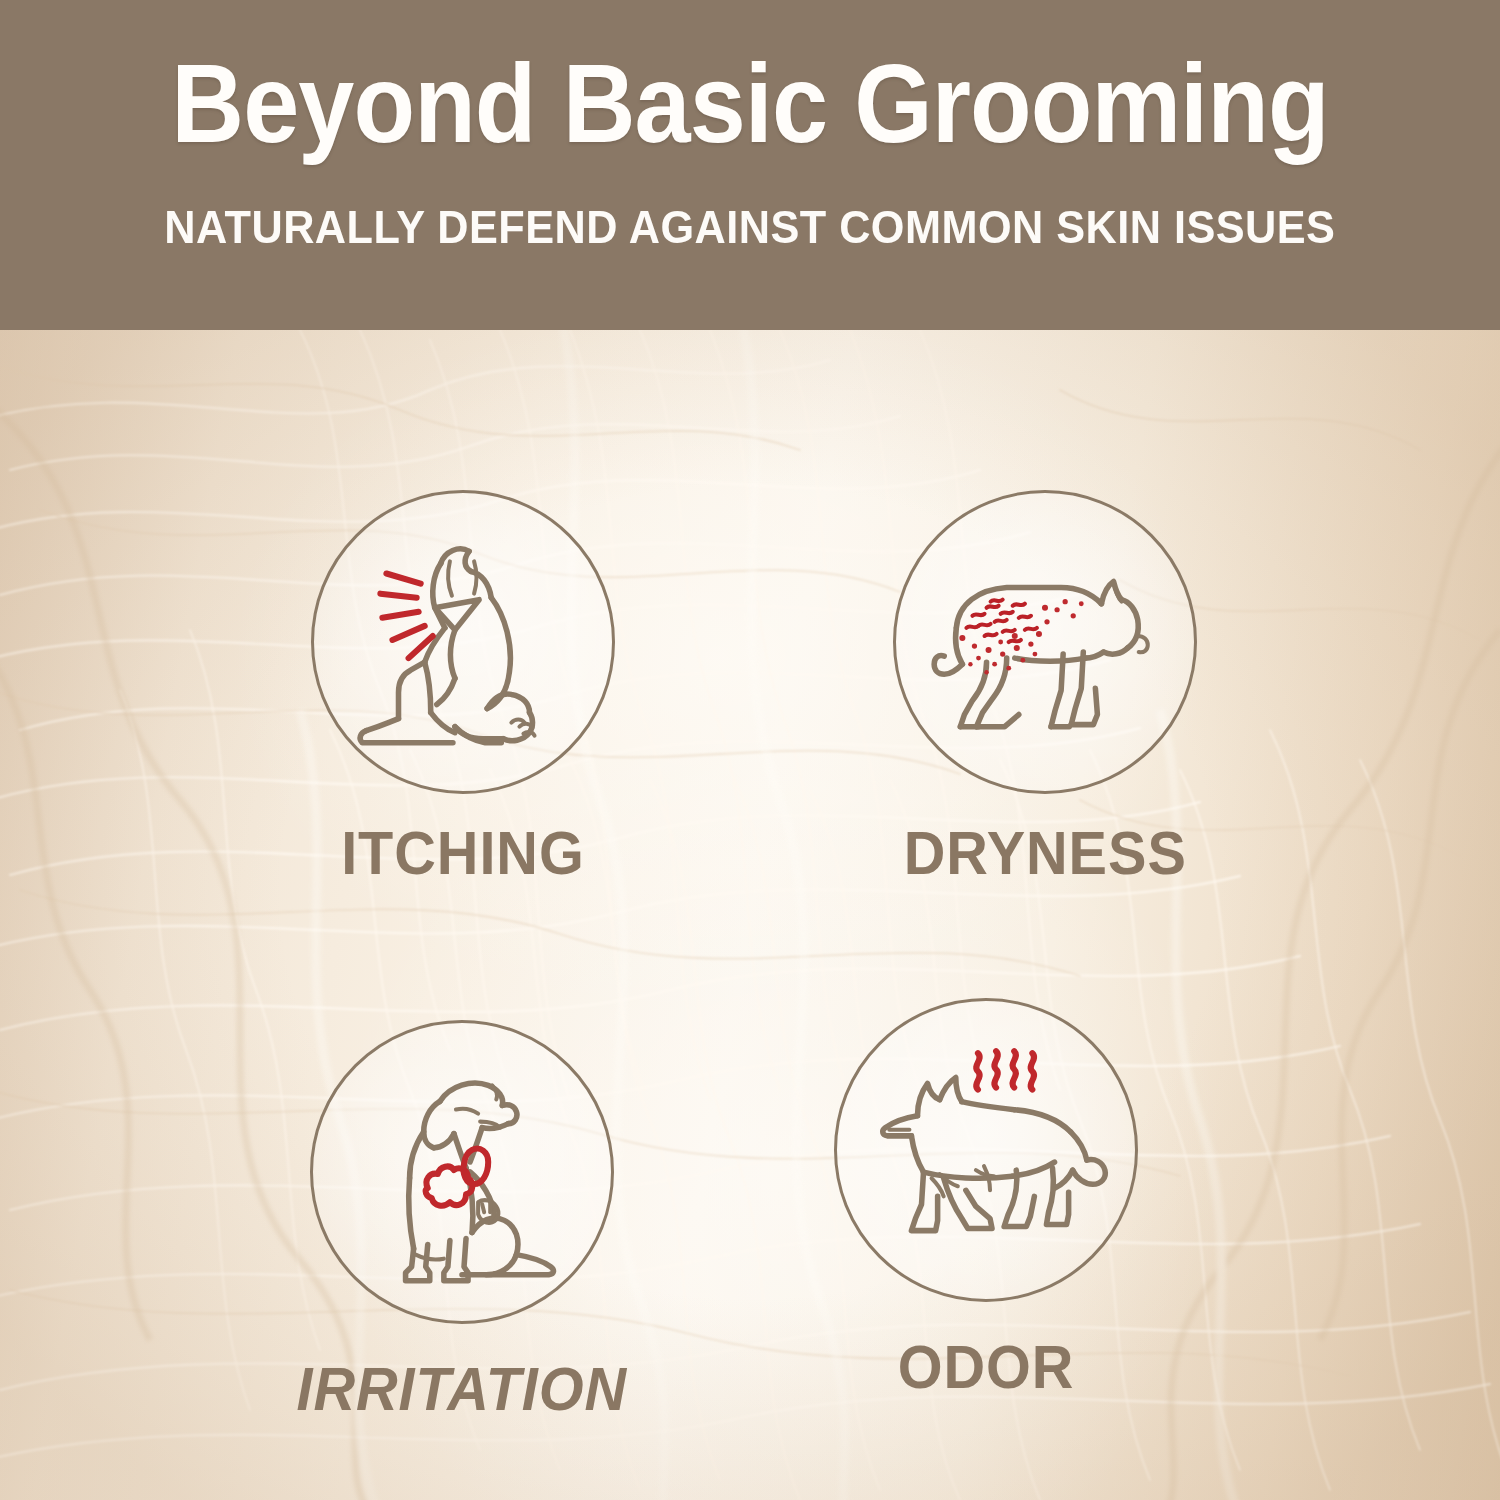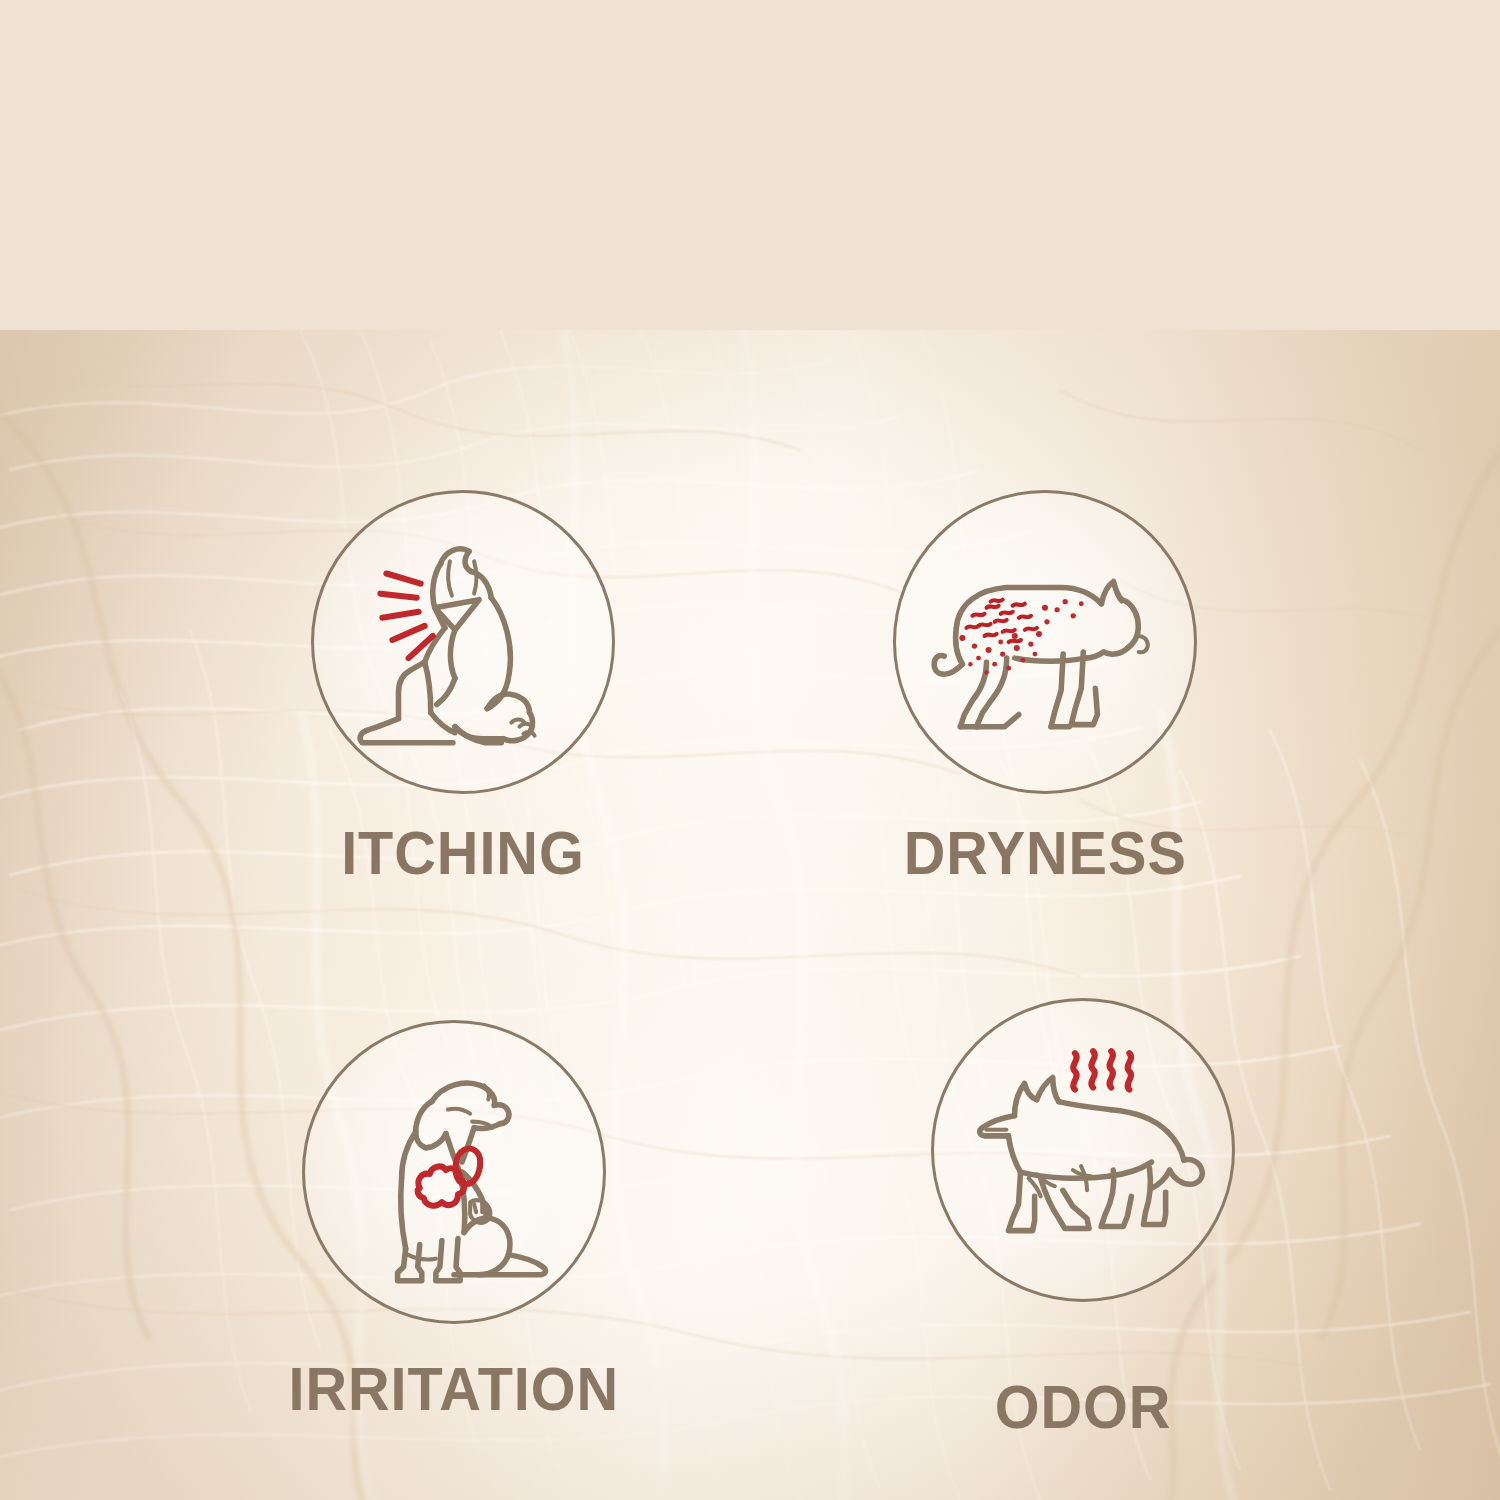--- a/index.html
+++ b/index.html
@@ -62,22 +62,22 @@
 
   
   .grid{
     position:absolute;left:0;top:330px;width:1500px;height:1170px;
     z-index:3;
     padding-left:16px;
   }
   .cell{position:absolute;display:flex;flex-direction:column;align-items:center;}
   .cell.c0{left:313px;top:160px;width:300px;}
   .cell.c1{left:895px;top:160px;width:300px;text-align:right;}
-  .cell.c2{left:304px;top:690px;width:300px;}
-  .cell.c3{left:933px;top:668px;width:300px;gap:40px;}
+  .cell.c2{left:312px;top:690px;width:300px;font-style:italic;}
+  .cell.c3{left:836px;top:668px;width:300px;}
 
   .circle{
     width:304px;height:304px;border-radius:50%;
     border:3px solid #8b7a66;
     background:
       radial-gradient(circle at 50% 44%, rgba(255,255,255,.62) 0%, rgba(255,255,255,.30) 62%, rgba(255,255,255,.12) 100%);
     position:relative;
     display:flex;align-items:center;justify-content:center;
     box-sizing:border-box;
   }
@@ -101,20 +101,24 @@
   .ln-thin{fill:none;stroke:#8b7a66;stroke-width:4;stroke-linecap:round;stroke-linejoin:round;}
   .red{fill:none;stroke:#c0282c;stroke-width:6;stroke-linecap:round;stroke-linejoin:round;}
   .red-thin{fill:none;stroke:#bb2127;stroke-width:4;stroke-linecap:round;stroke-linejoin:round;}
   .reddot{fill:#bf2a2e;stroke:none;}
 </style>
 </head>
 <body>
 
 <div id="page">
 
+  <div class="header">
+    <div class="title">Beyond Basic Grooming</div>
+    <div class="subtitle">NATURALLY DEFEND AGAINST COMMON SKIN ISSUES</div>
+  </div>
 
   <div class="fur-bg">
     <svg viewBox="0 0 1500 1170" preserveAspectRatio="none" aria-hidden="true">
       <defs>
         <filter id="blurA">
             <feGaussianBlur stdDeviation="1.1"></feGaussianBlur>
           </filter>
         <filter id="blurB">
             <feGaussianBlur stdDeviation="2.2"></feGaussianBlur>
           </filter>

